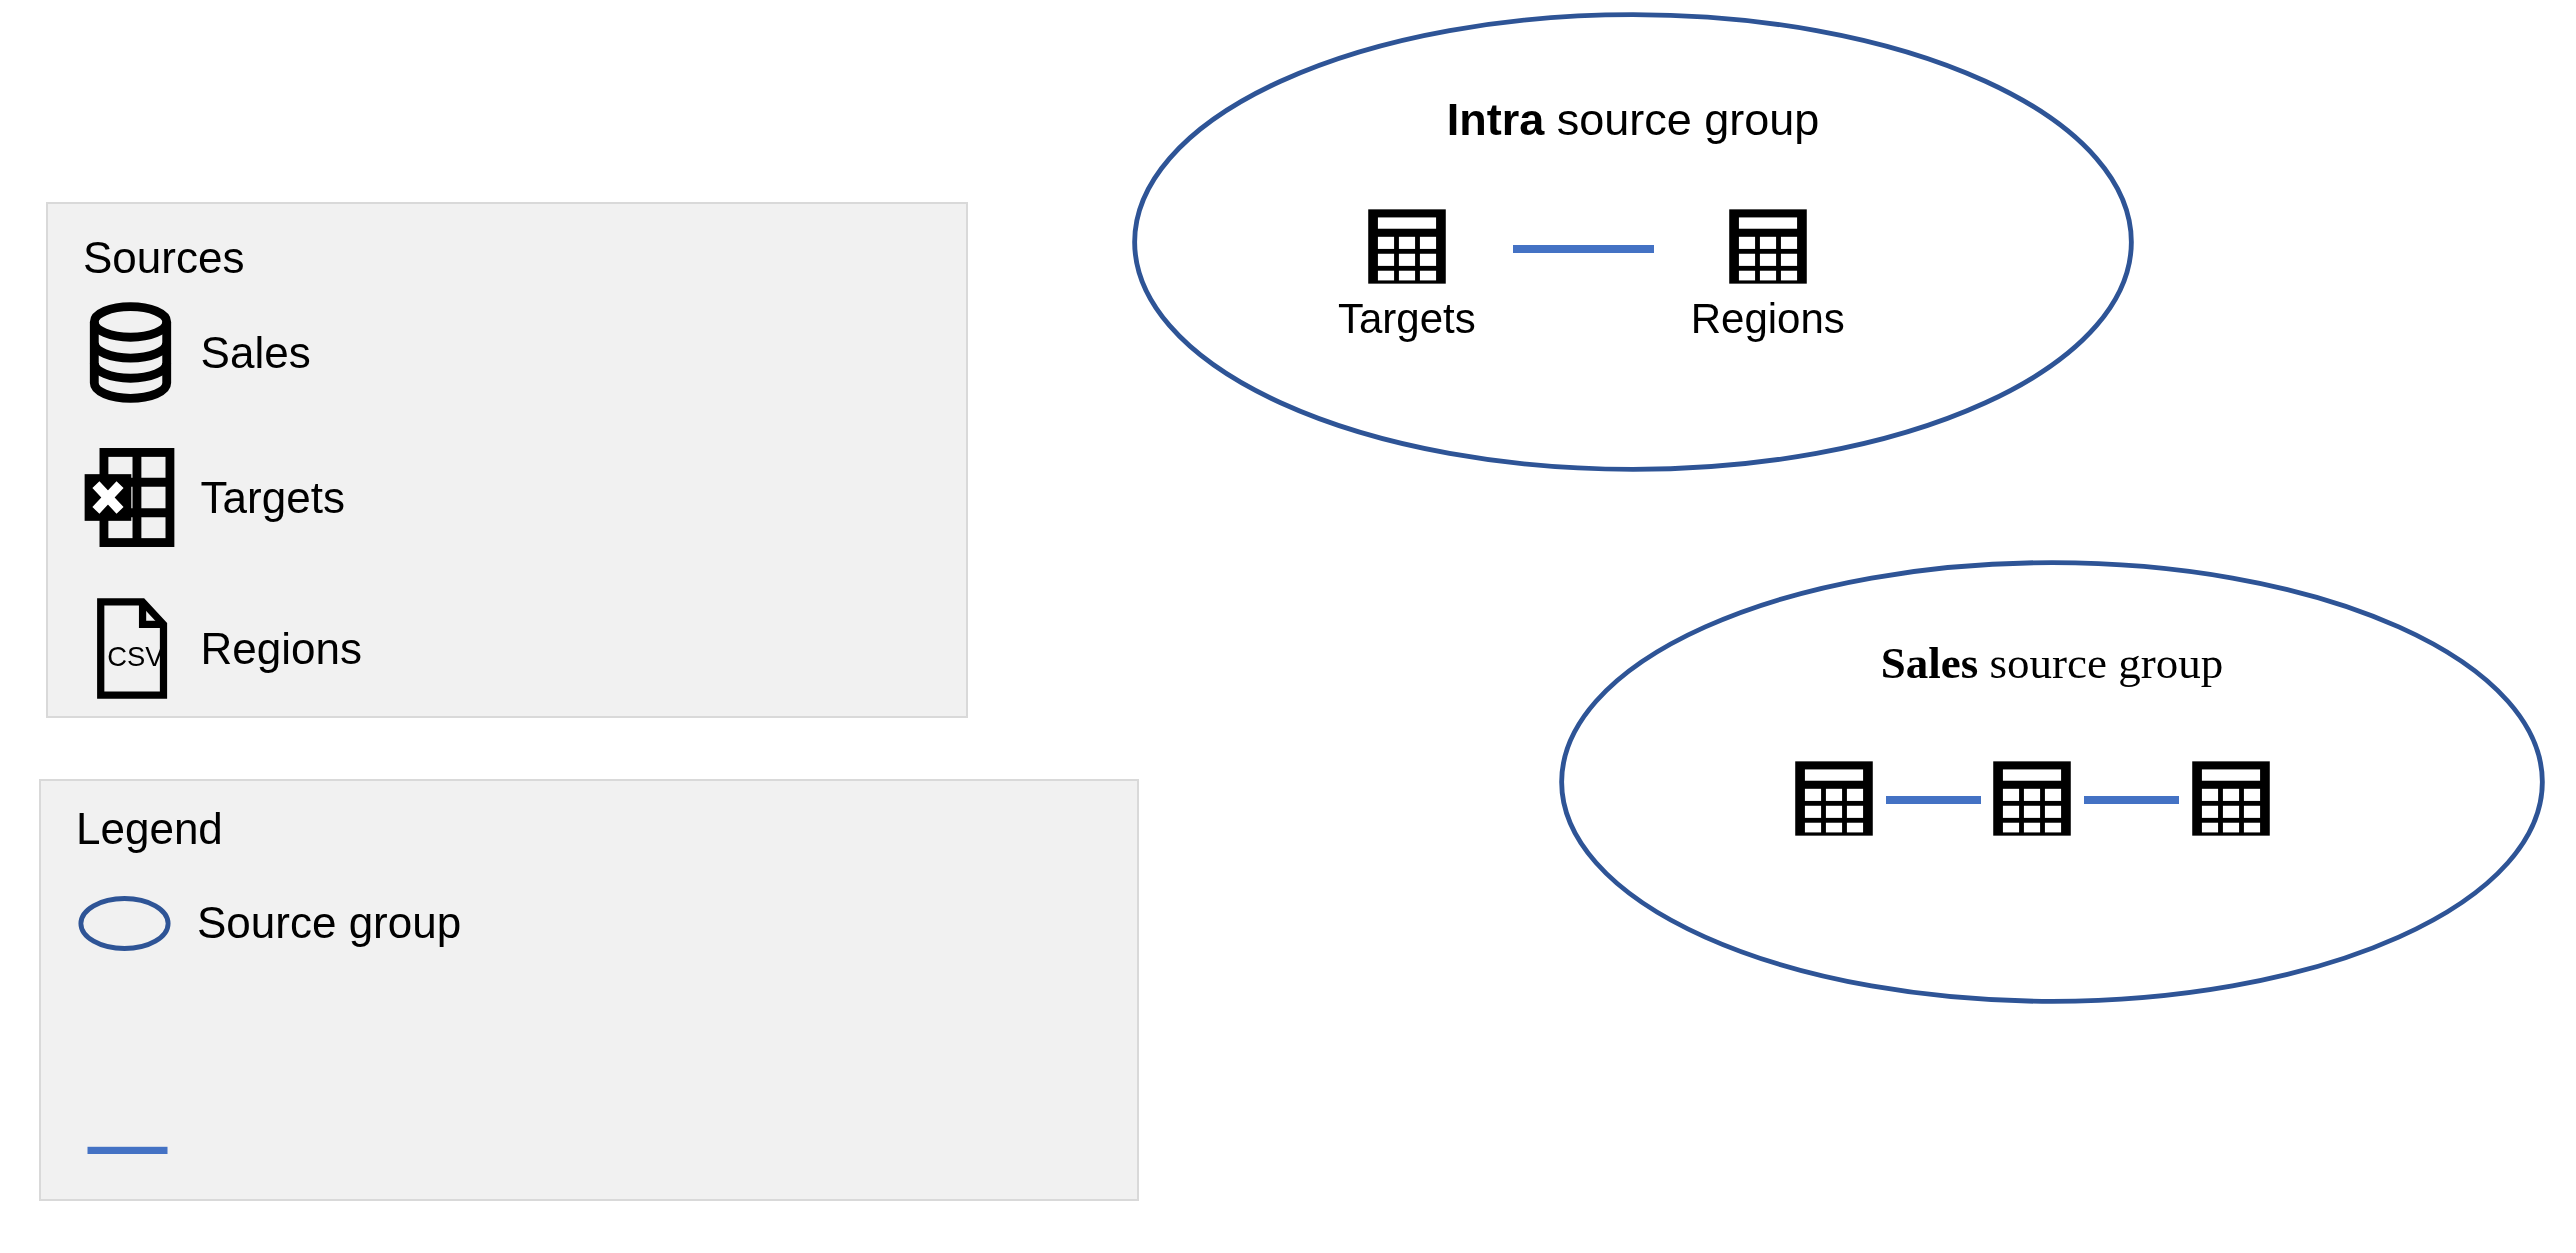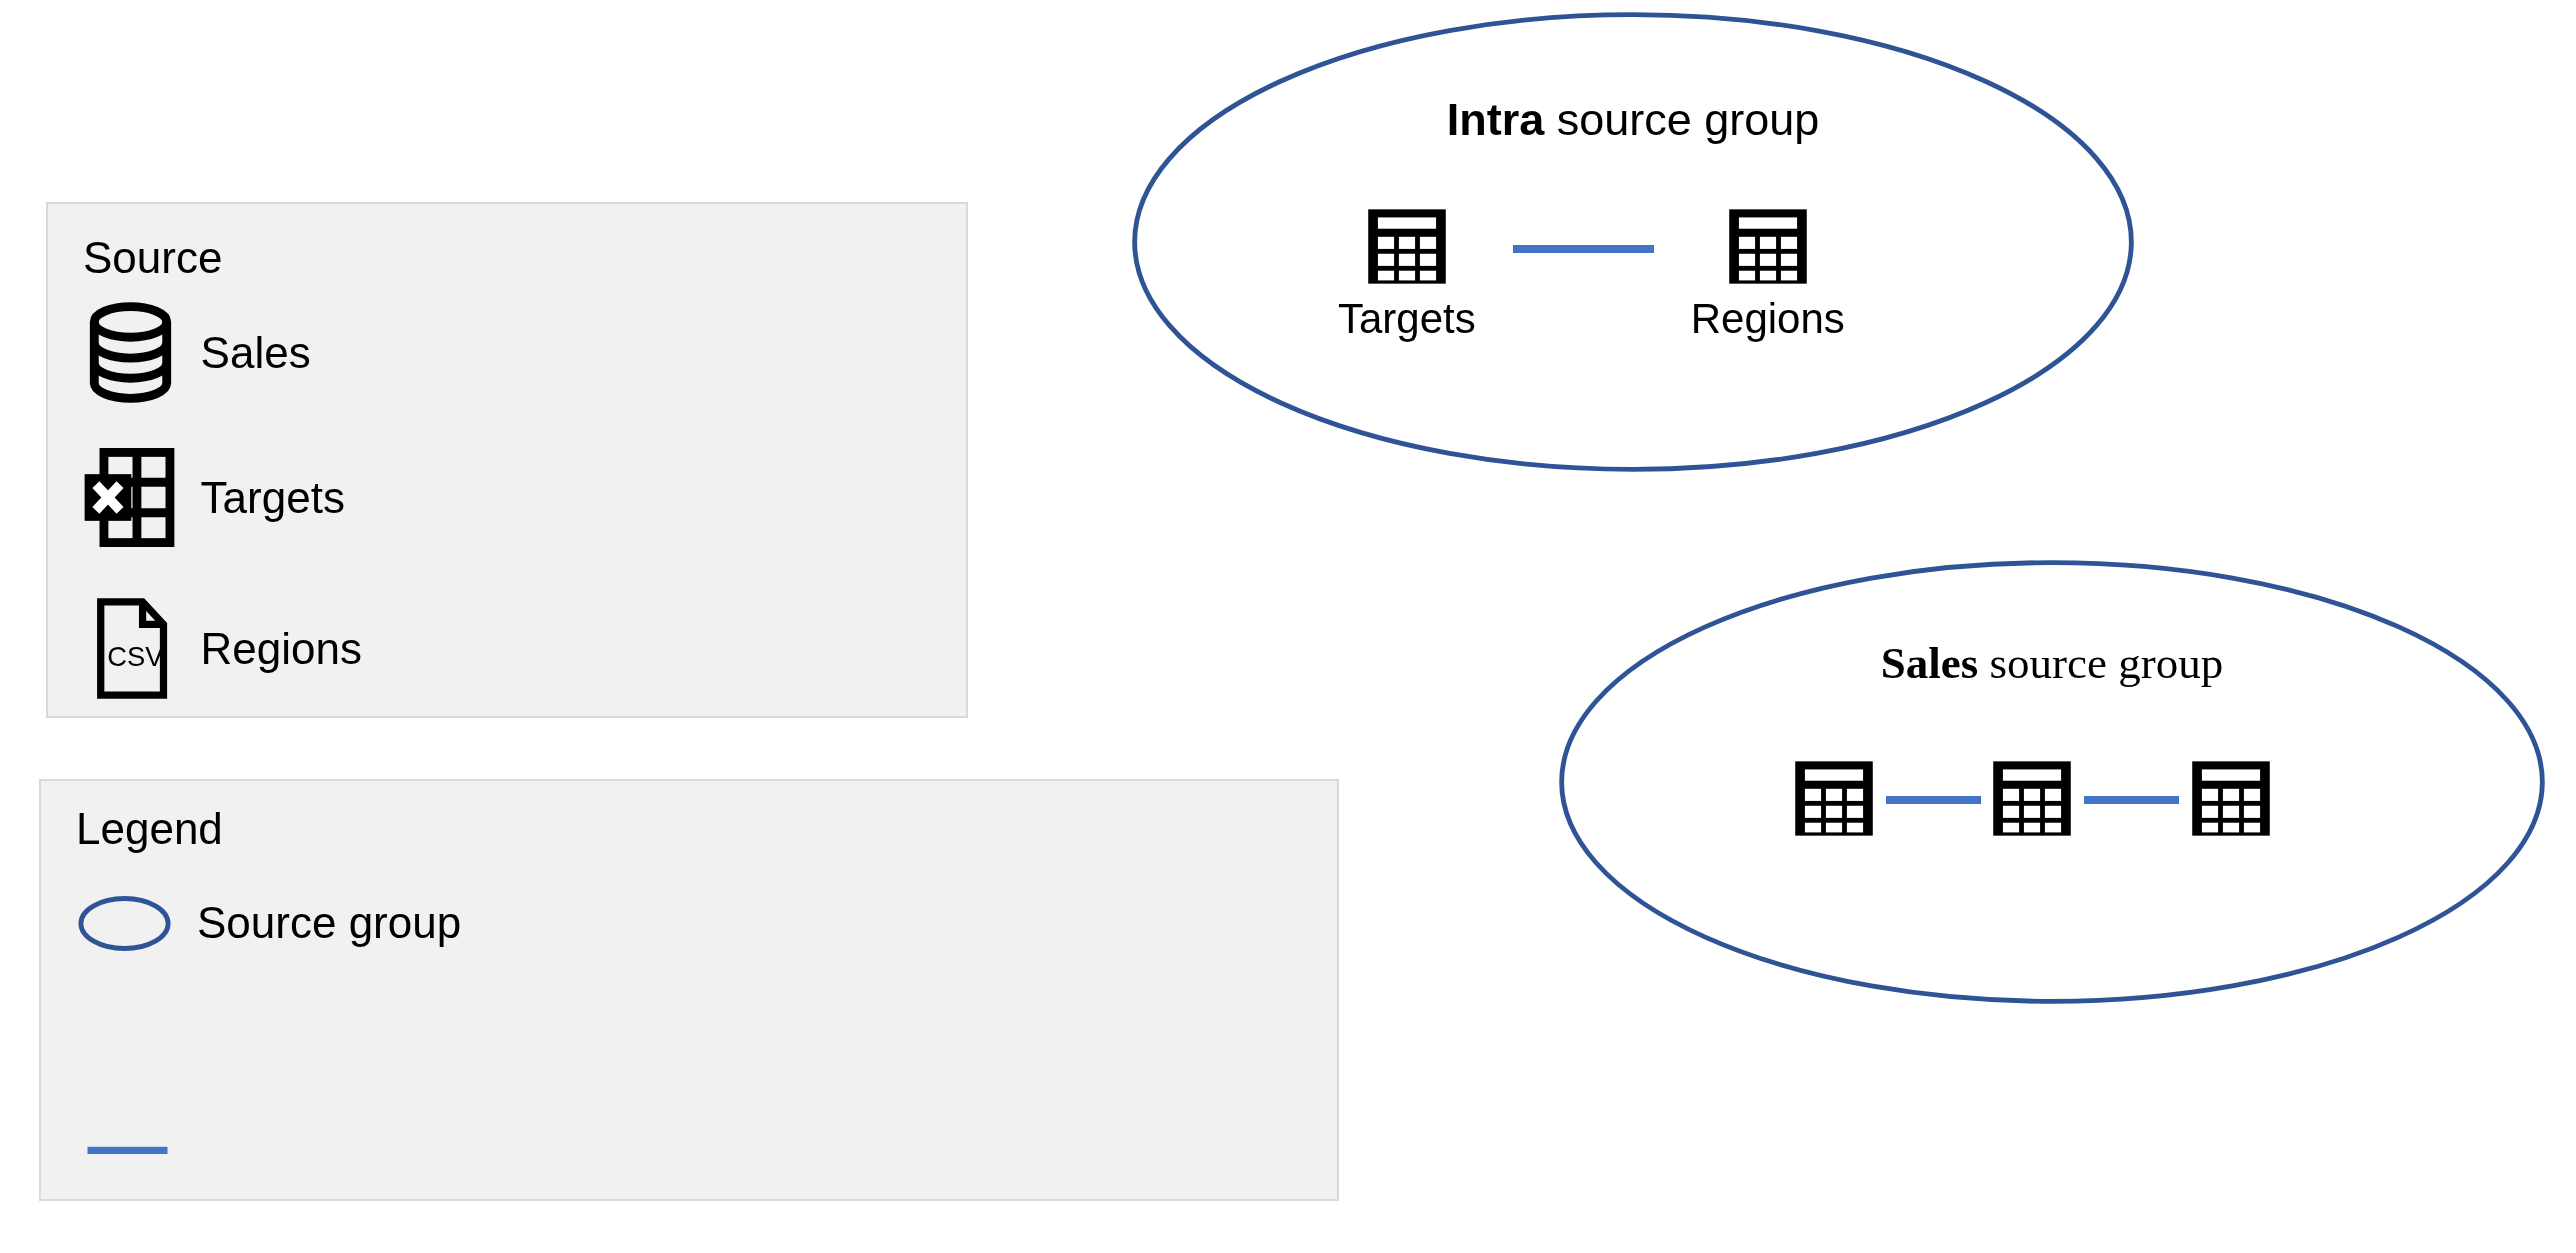--- a/index.html
+++ b/index.html
@@ -53,21 +53,21 @@
 
   .src-icon-wrap {
     width: 95px;
     height: 103px;
     position: relative;
     flex: 0 0 auto;
   }
   .src-label { margin-left: 22.6px; }
 
   
-  #legend-panel { left: 39px; top: 779px; width: 1300px; height: 422px; }
+  #legend-panel { left: 39px; top: 779px; width: 1100px; height: 422px; }
   #legend-title { left: 35px; top: 26px; }
 
   .lgd-row { left: 35px; }
   #lgd-row-group { top: 105px; }
   #lgd-row-table { top: 219px; }
   #lgd-row-rel   { top: 332px; }
 
   .lgd-icon-wrap {
     width: 103px;
     height: 74px;
@@ -127,21 +127,21 @@
   #sales-group-ellipse { left: 1556px; top: 556px; }
   #sales-group-title   { left: 1556px; top: 641px; width: 992px; font-family: Liberation Serif, serif; }
   #sales-node-row      { left: 1792px; top: 758px; }
   #sales-node-row .link-line { width: 95px; margin: 0 9.7px; }
 </style>
 </head>
 <body>
 
 <div class="panel" id="sources-panel">
 
-  <div class="panel-title" id="sources-title">Source</div>
+  <div class="panel-title" id="sources-title">Sources</div>
 
   <div class="row src-row" id="src-row-sales">
     <span class="src-icon-wrap">
       <svg width="95" height="103" viewBox="0 0 118 128">
         <g fill="none" stroke="#000" stroke-width="11">
           <ellipse cx="59" cy="26" rx="45" ry="19"></ellipse>
           <path d="M14 26 v76"></path>
           <path d="M104 26 v76"></path>
           <path d="M14 52 a45 19 0 0 0 90 0"></path>
           <path d="M14 77 a45 19 0 0 0 90 0"></path>

